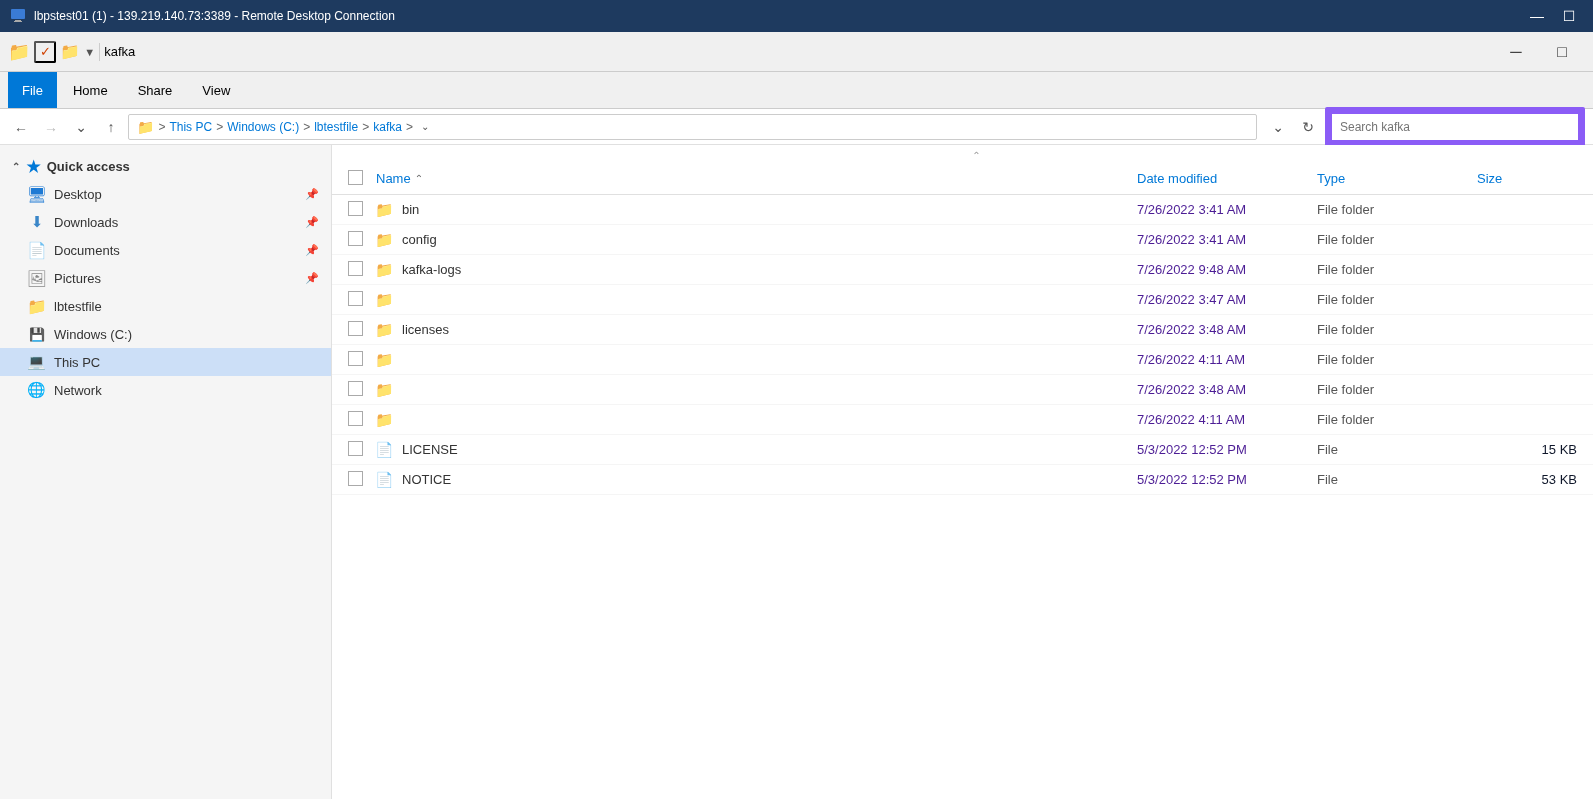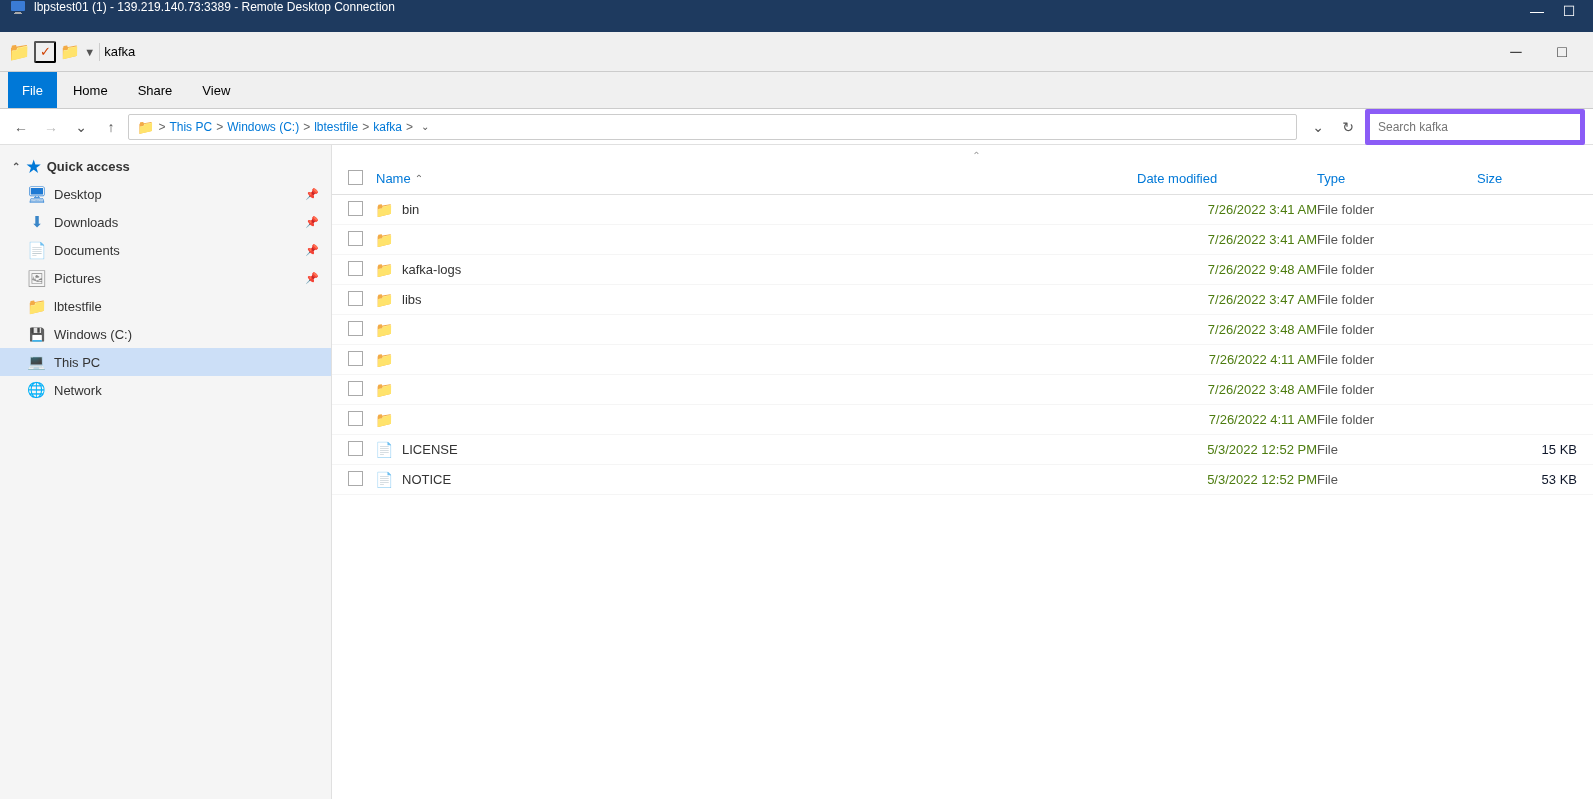--- a/index.html
+++ b/index.html
@@ -4,21 +4,21 @@
   <style>
     * { box-sizing: border-box; margin: 0; padding: 0; }
     body { font-family: 'Segoe UI', Arial, sans-serif; font-size: 13px; background: #1a1a2e; overflow: hidden; }
 
     
     .title-bar {
       background: #1e3a5f;
       color: white;
       height: 32px;
       display: flex;
-      align-items: flex-start;
+      align-items: center;
       padding: 0 10px;
       gap: 8px;
       font-size: 12px;
     }
     .title-bar-title { flex: 1; }
     .title-bar-controls { display: flex; gap: 4px; }
     .title-bar-btn {
       width: 28px; height: 22px;
       background: transparent;
       border: none;
@@ -104,23 +104,23 @@
       gap: 4px;
     }
     .path-part { color: #0078d7; cursor: pointer; }
     .path-sep { color: #666; }
     .address-chevron {
       margin-left: 4px;
       color: #555;
       font-size: 10px;
     }
     .search-box {
-      width: 220px;
+      width: 260px;
       height: 26px;
-      border: 5px solid #8b5cf6;
+      border: 7px solid #8b5cf6;
       border-radius: 2px;
       padding: 13px 8px;
       font-size: 12px;
     }
     .refresh-btn {
       width: 26px; height: 26px;
       border: none; background: transparent;
       cursor: pointer;
       display: flex; align-items: center; justify-content: center;
       font-size: 14px; color: #555;
@@ -205,21 +205,21 @@
       height: 30px;
       padding: 0 16px;
       cursor: pointer;
       border-bottom: 1px solid #f5f5f5;
       font-size: 13px;
     }
     .file-icon { width: 18px; height: 18px; display: flex; align-items: center; justify-content: center; font-size: 15px; flex-shrink: 0; margin-right: 8px; }
     .folder-icon-color { color: #e8a030; }
     .file-icon-color { color: #888; }
     .file-name { flex: 1; color: #333; }
-    .file-date { width: 180px; flex-shrink: 0; color: #4d7c0f; text-align: right; }
+    .file-date { width: 180px; flex-shrink: 0; color: #4c1d95; }
     .file-type { width: 160px; flex-shrink: 0; color: #555; }
     .file-size { width: 100px; flex-shrink: 0; text-align: right; color: #0f172a; }
 
     .checkbox-empty {
       width: 15px; height: 15px;
       border: 1px solid #aaa;
       background: white;
       display: inline-block;
     }
     .folder-icon-ribbon {
@@ -432,20 +432,21 @@
     <div class="col-date file-date">7/26/2022 3:41 AM</div>
     <div class="col-type file-type">File folder</div>
     <div class="col-size file-size"></div>
   </div>
           <div class="file-row">
     <div class="col-check">
       <div class="checkbox-empty"></div>
     </div>
     <div class="col-name" style="display:flex;align-items:center;">
       <span class="file-icon folder-icon-color" style="color:#e8a030;">📁</span>
+      <span class="file-name">config</span>
     </div>
     <div class="col-date file-date">7/26/2022 3:41 AM</div>
     <div class="col-type file-type">File folder</div>
     <div class="col-size file-size"></div>
   </div>
           <div class="file-row">
     <div class="col-check">
       <div class="checkbox-empty"></div>
     </div>
     <div class="col-name" style="display:flex;align-items:center;">
@@ -455,32 +456,32 @@
     <div class="col-date file-date">7/26/2022 9:48 AM</div>
     <div class="col-type file-type">File folder</div>
     <div class="col-size file-size"></div>
   </div>
           <div class="file-row">
     <div class="col-check">
       <div class="checkbox-empty"></div>
     </div>
     <div class="col-name" style="display:flex;align-items:center;">
       <span class="file-icon folder-icon-color" style="color:#e8a030;">📁</span>
-      <span class="file-name">libs</span>
     </div>
     <div class="col-date file-date">7/26/2022 3:47 AM</div>
     <div class="col-type file-type">File folder</div>
     <div class="col-size file-size"></div>
   </div>
           <div class="file-row">
     <div class="col-check">
       <div class="checkbox-empty"></div>
     </div>
     <div class="col-name" style="display:flex;align-items:center;">
       <span class="file-icon folder-icon-color" style="color:#e8a030;">📁</span>
+      <span class="file-name">licenses</span>
     </div>
     <div class="col-date file-date">7/26/2022 3:48 AM</div>
     <div class="col-type file-type">File folder</div>
     <div class="col-size file-size"></div>
   </div>
           <div class="file-row">
     <div class="col-check">
       <div class="checkbox-empty"></div>
     </div>
     <div class="col-name" style="display:flex;align-items:center;">

